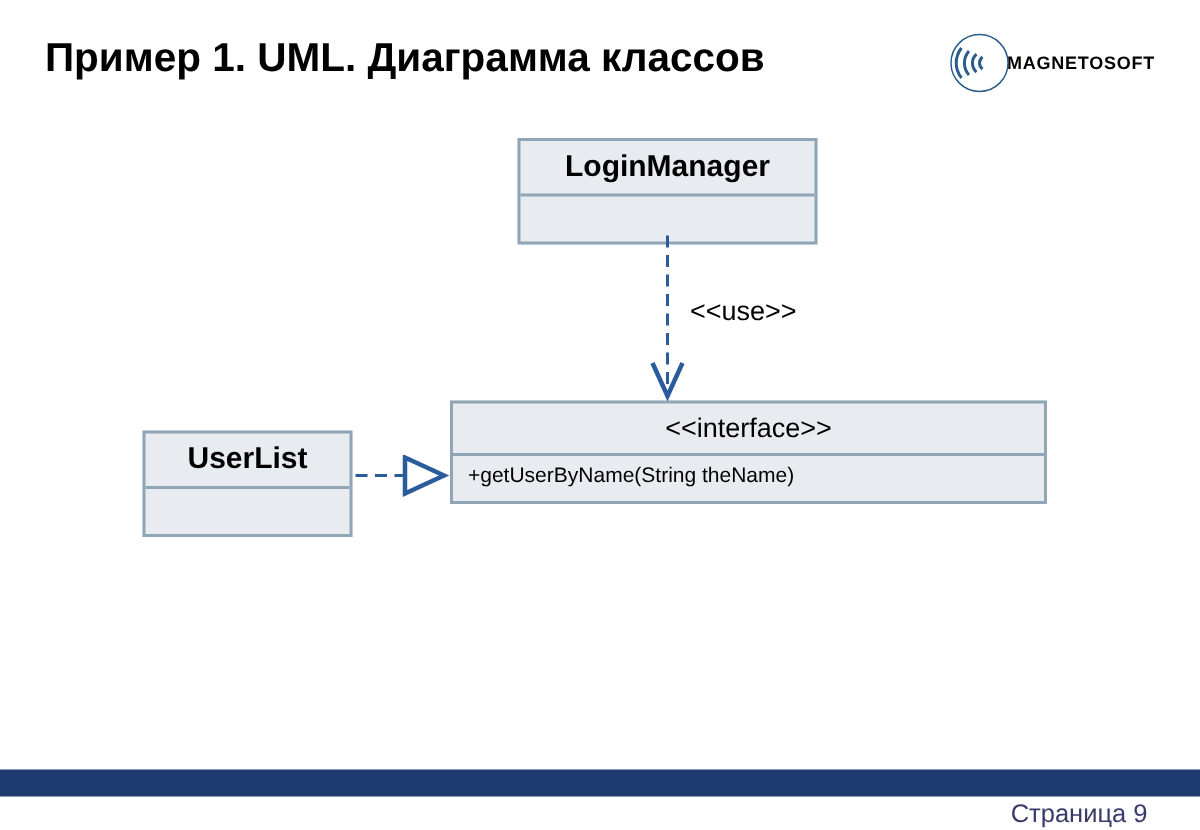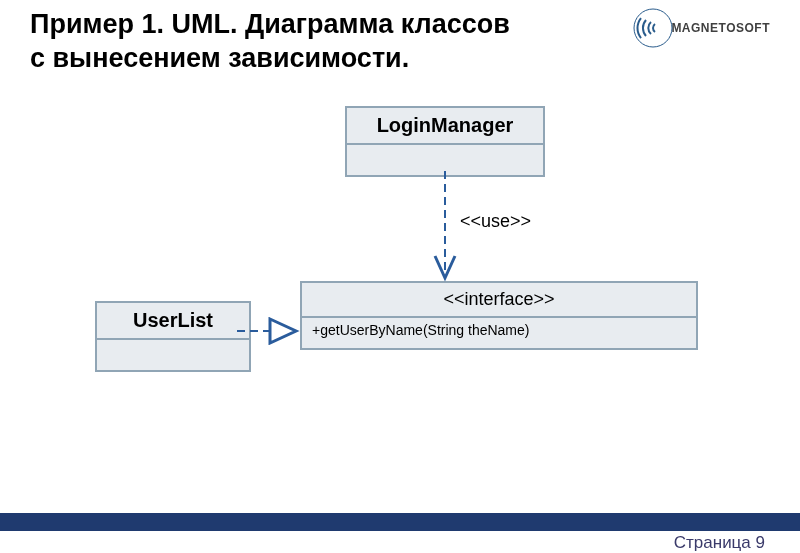--- a/index.html
+++ b/index.html
@@ -5,21 +5,21 @@
     * { margin: 0; padding: 0; box-sizing: border-box; }
     body {
       width: 800px;
       height: 553px;
       font-family: Arial, sans-serif;
       background: #fff;
       position: relative;
       overflow: hidden;
     }
     .header {
-      padding: 8px 30px 10px 30px;
+      padding: 22px 30px 10px 30px;
       display: flex;
       justify-content: space-between;
       align-items: flex-start;
     }
     .title {
       font-size: 27px;
       font-weight: bold;
       color: #000;
       line-height: 1.25;
     }
@@ -28,21 +28,21 @@
       align-items: center;
       gap: 0;
     }
     .logo-arcs {
       width: 40px;
       height: 40px;
       position: relative;
     }
     .logo-text {
       font-size: 12px;
-      color: #404040;
+      color: #000000;
       font-weight: bold;
       letter-spacing: 0.5px;
       margin-left: -2px;
     }
     .diagram {
       position: relative;
       width: 100%;
       height: 380px;
       margin-top: 20px;
     }
@@ -64,21 +64,21 @@
       font-size: 18px;
       display: block;
     }
     .uml-class-body {
       min-height: 30px;
       padding: 4px 10px;
       font-size: 14px;
       color: #000;
     }
     .login-manager { left: 345px; top: 0; width: 200px; }
-    .userlist { left: 95px; top: 195px; width: 156px; }
+    .userlist { left: 95px; top: 195px; width: 140px; }
     .userstorage { left: 300px; top: 175px; width: 398px; }
     .use-label {
       position: absolute;
       font-size: 18px;
       color: #000;
     }
     .footer-bar {
       position: absolute;
       bottom: 22px;
       left: 0;
@@ -102,21 +102,20 @@
       height: 100%;
       pointer-events: none;
     }
   </style>
 </head>
 <body>
 
 <div class="header">
   <div class="title">
     <span>Пример 1. UML. Диаграмма классов</span><br>
-    <span>с вынесением зависимости.</span>
   </div>
   <div class="logo">
     <div class="logo-arcs">
       <svg viewBox="0 0 40 40">
         <ellipse cx="20" cy="20" rx="19" ry="19" fill="none" stroke="#2a5c8c" stroke-width="1"></ellipse>
         <path d="M 8 10 A 16 16 0 0 0 8 30" fill="none" stroke="#2a5c8c" stroke-width="2"></path>
         <path d="M 13 12 A 12 12 0 0 0 13 28" fill="none" stroke="#2a5c8c" stroke-width="2"></path>
         <path d="M 18 14 A 8 8 0 0 0 18 26" fill="none" stroke="#2a5c8c" stroke-width="2"></path>
         <path d="M 22 16 A 5 5 0 0 0 22 24" fill="none" stroke="#2a5c8c" stroke-width="2"></path>
       </svg>

